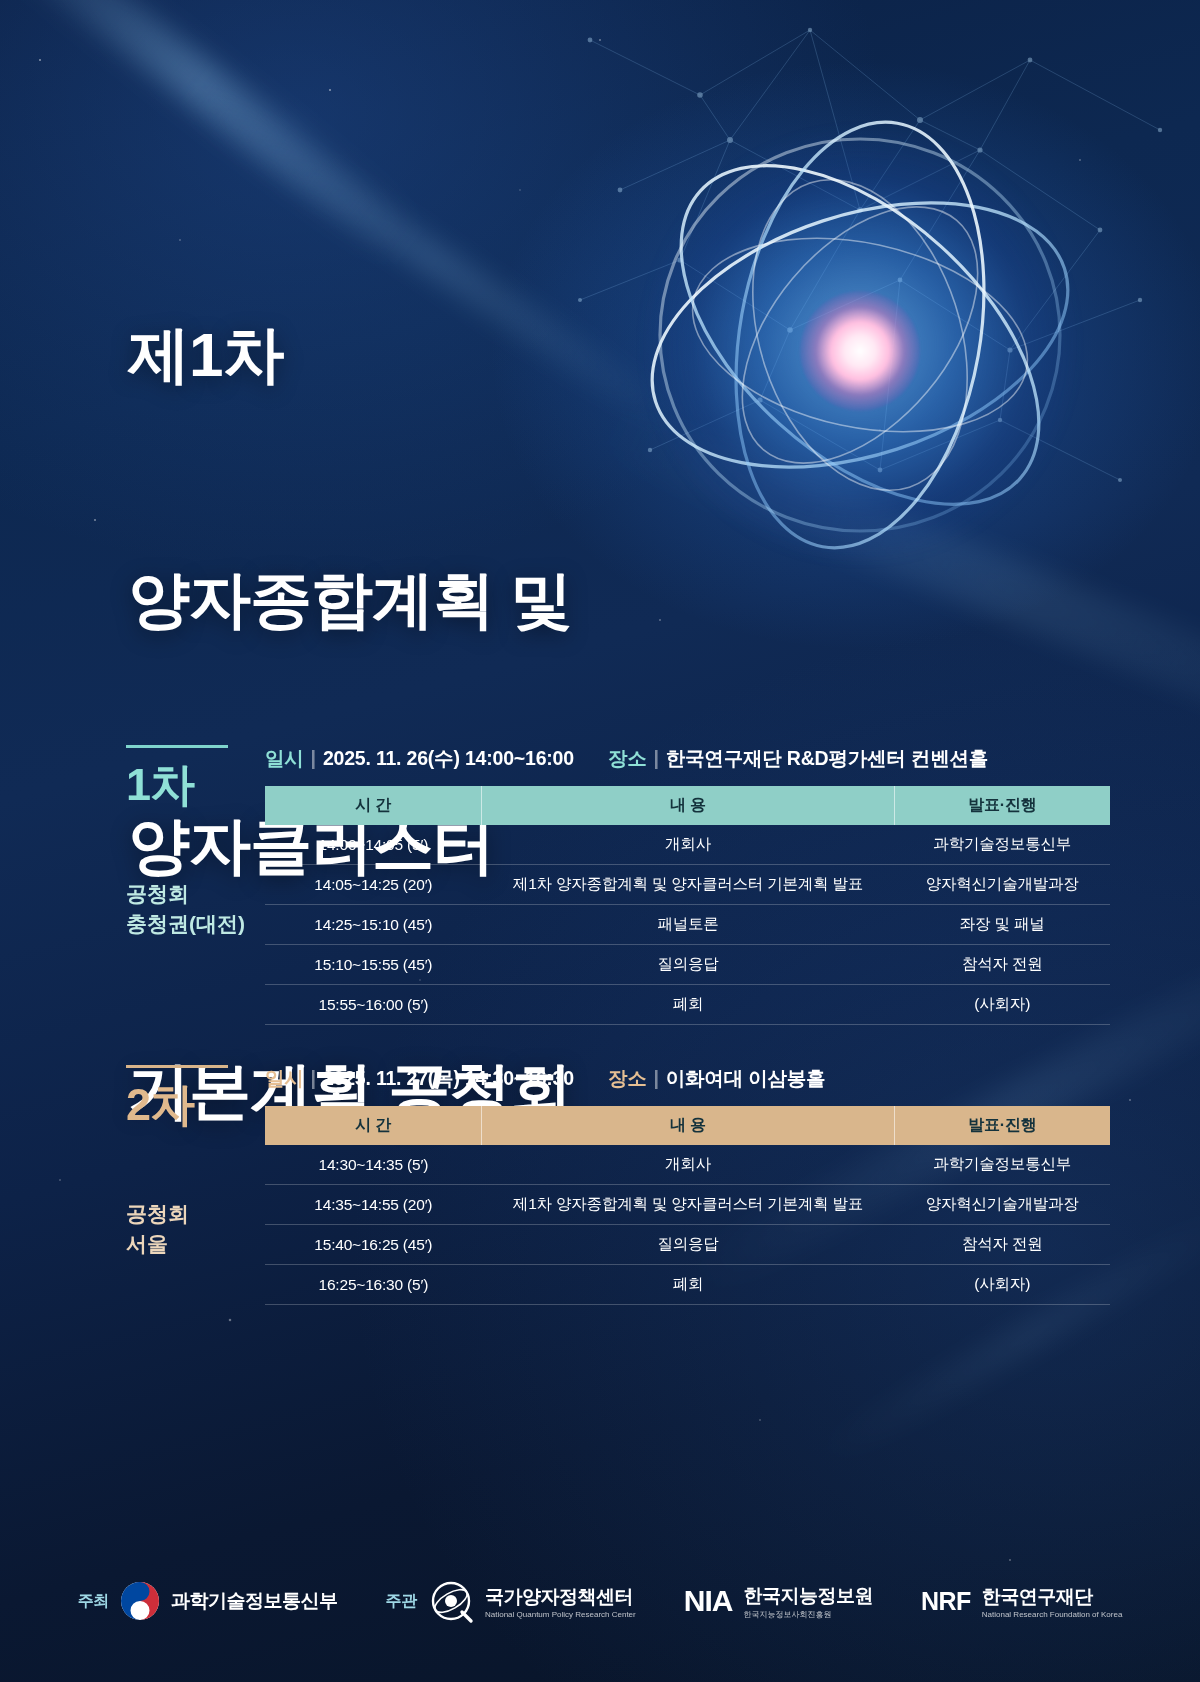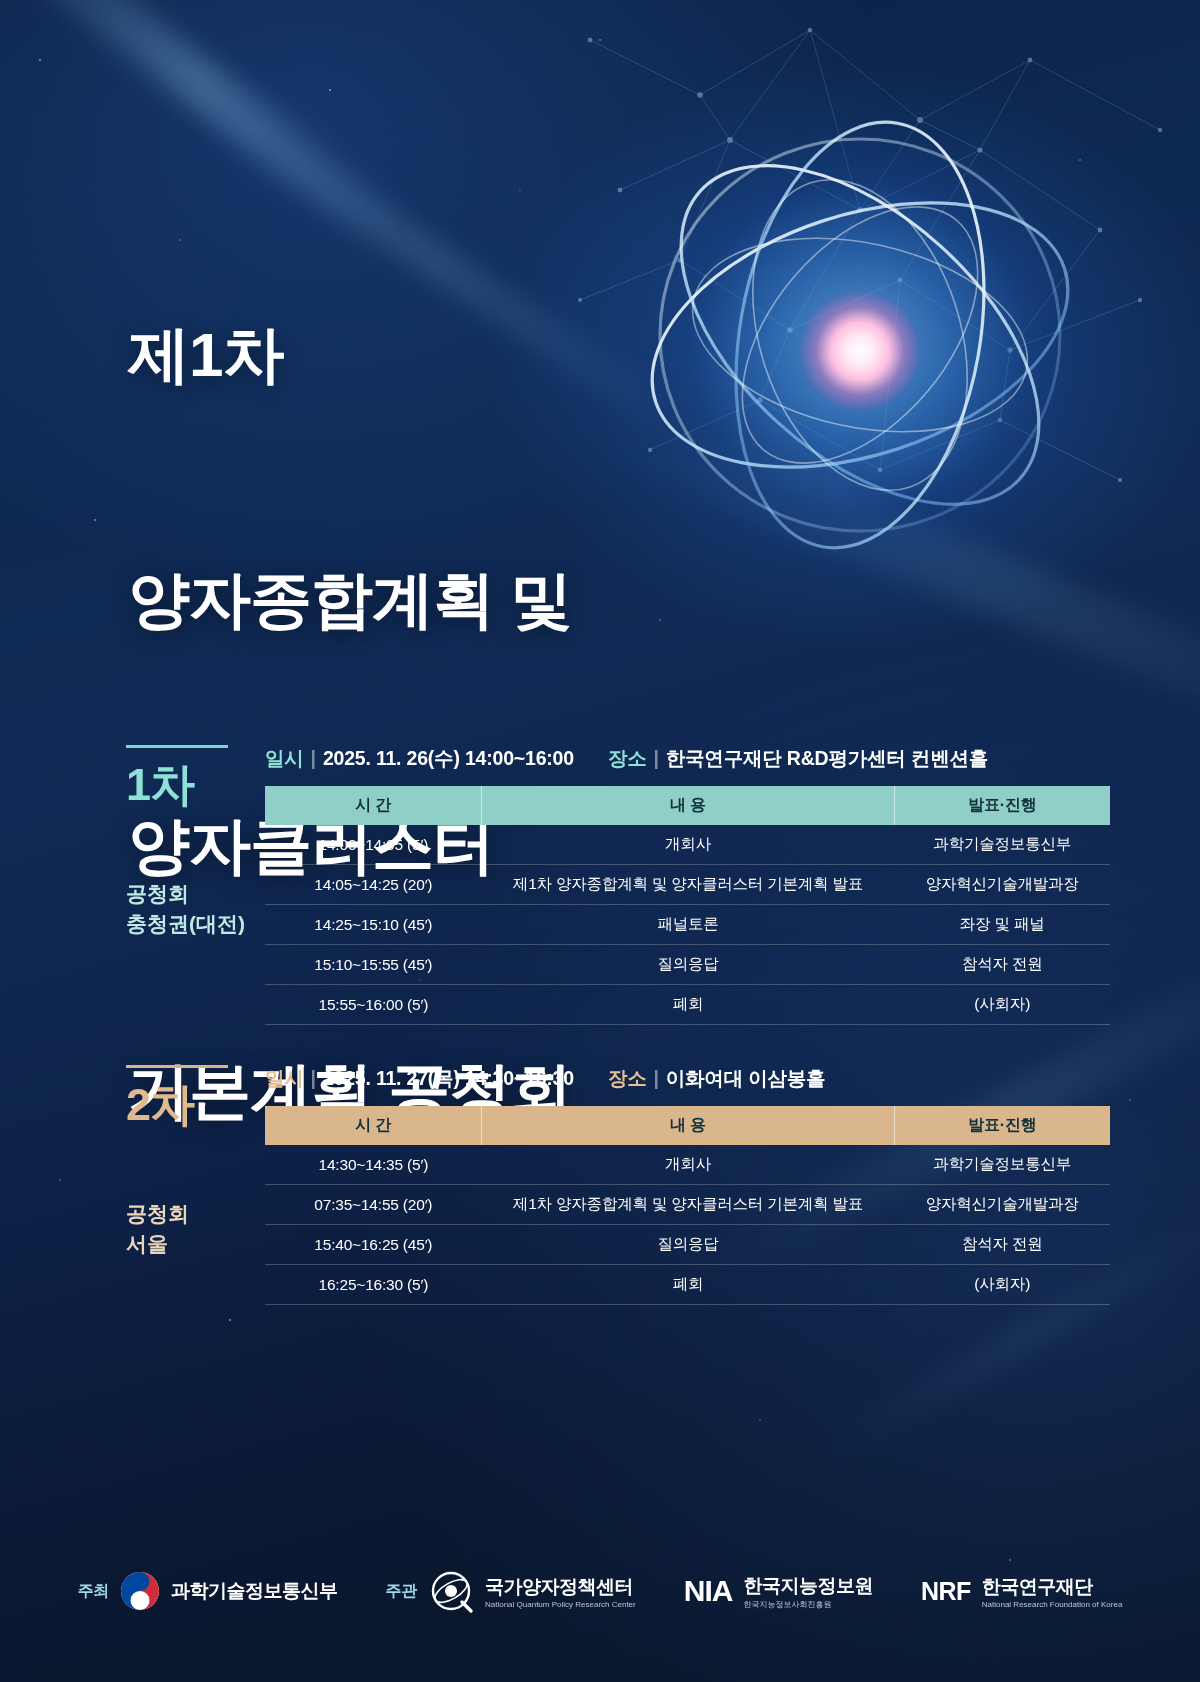--- a/index.html
+++ b/index.html
@@ -192,21 +192,21 @@
   table.sched tbody tr:last-child td { border-bottom: 1px solid rgba(255,255,255,0.22); }
   .c-time { width: 210px; }
   .c-body { width: 400px; }
   .c-who  { width: 209px; }
 
   
   .footer {
     position: absolute;
     left: 0;
     right: 0;
-    bottom: 68px;
+    bottom: 58px;
     display: flex;
     align-items: center;
     justify-content: center;
     gap: 48px;
   }
   .org-group { display: flex; align-items: center; gap: 11px; }
   .org-role {
     font-size: 16px;
     font-weight: 700;
     color: #9fd8e6;
@@ -389,21 +389,21 @@
             <th class="c-who">발표·진행</th>
           </tr>
         </thead>
         <tbody>
           <tr>
             <td>14:30~14:35 (5′)</td>
             <td>개회사</td>
             <td>과학기술정보통신부</td>
           </tr>
           <tr>
-            <td>07:35~14:55 (20′)</td>
+            <td>14:35~14:55 (20′)</td>
             <td>제1차 양자종합계획 및 양자클러스터 기본계획 발표</td>
             <td>양자혁신기술개발과장</td>
           </tr>
           <tr>
             <td>15:40~16:25 (45′)</td>
             <td>질의응답</td>
             <td>참석자 전원</td>
           </tr>
           <tr>
             <td>16:25~16:30 (5′)</td>

